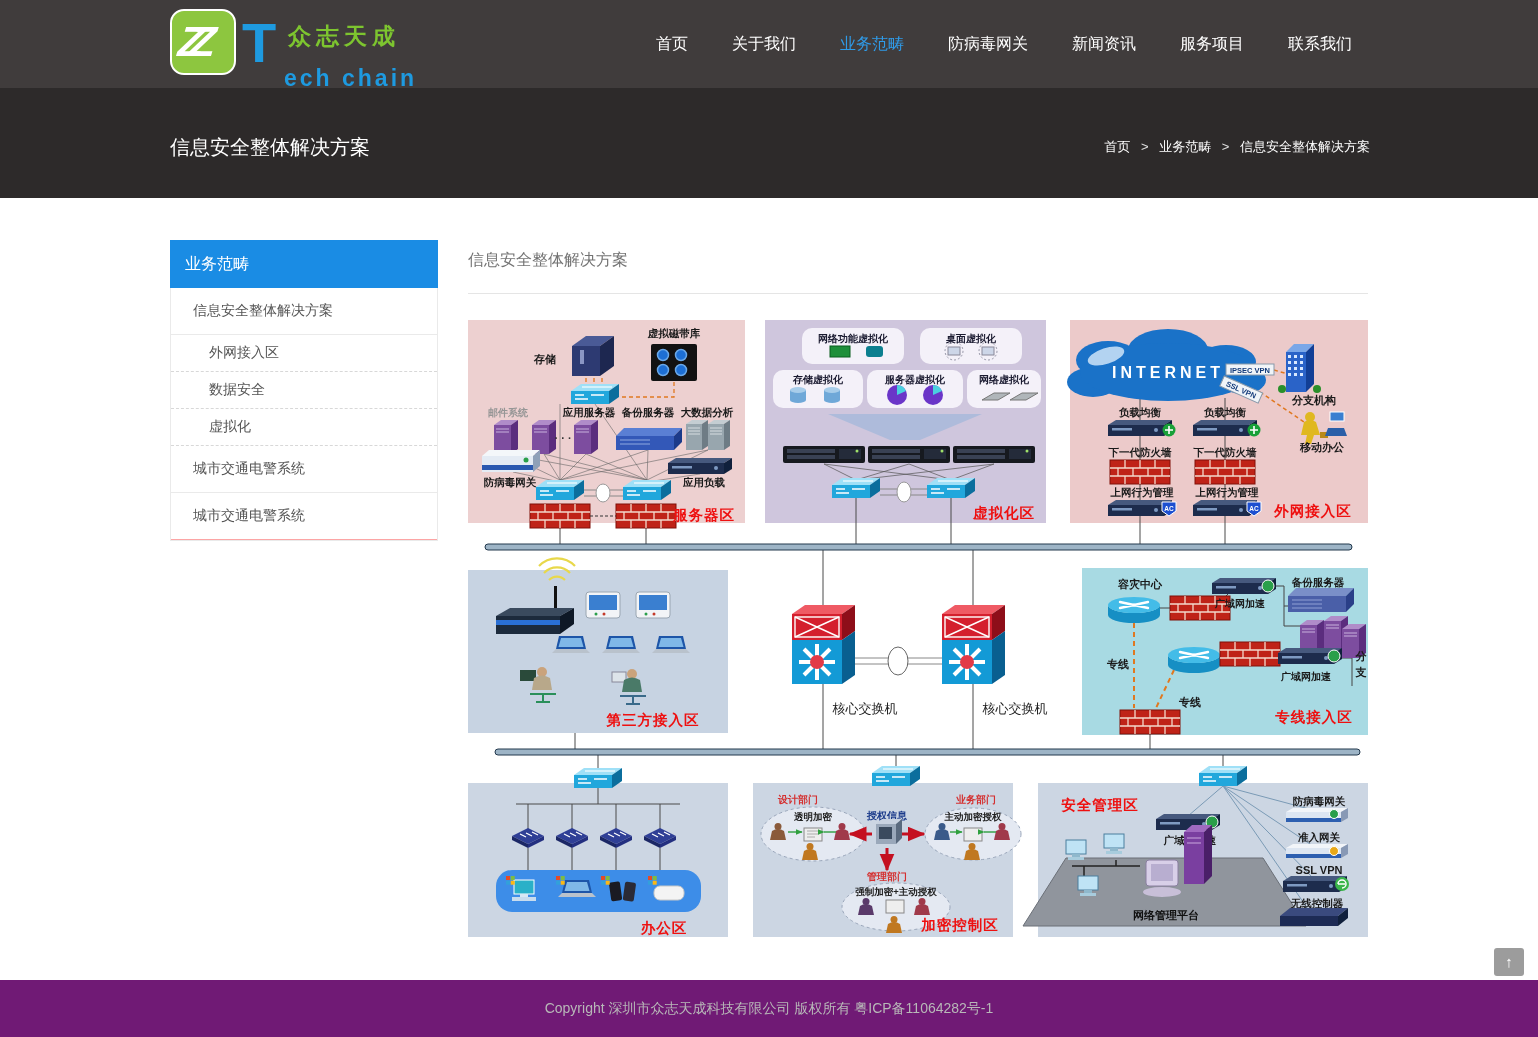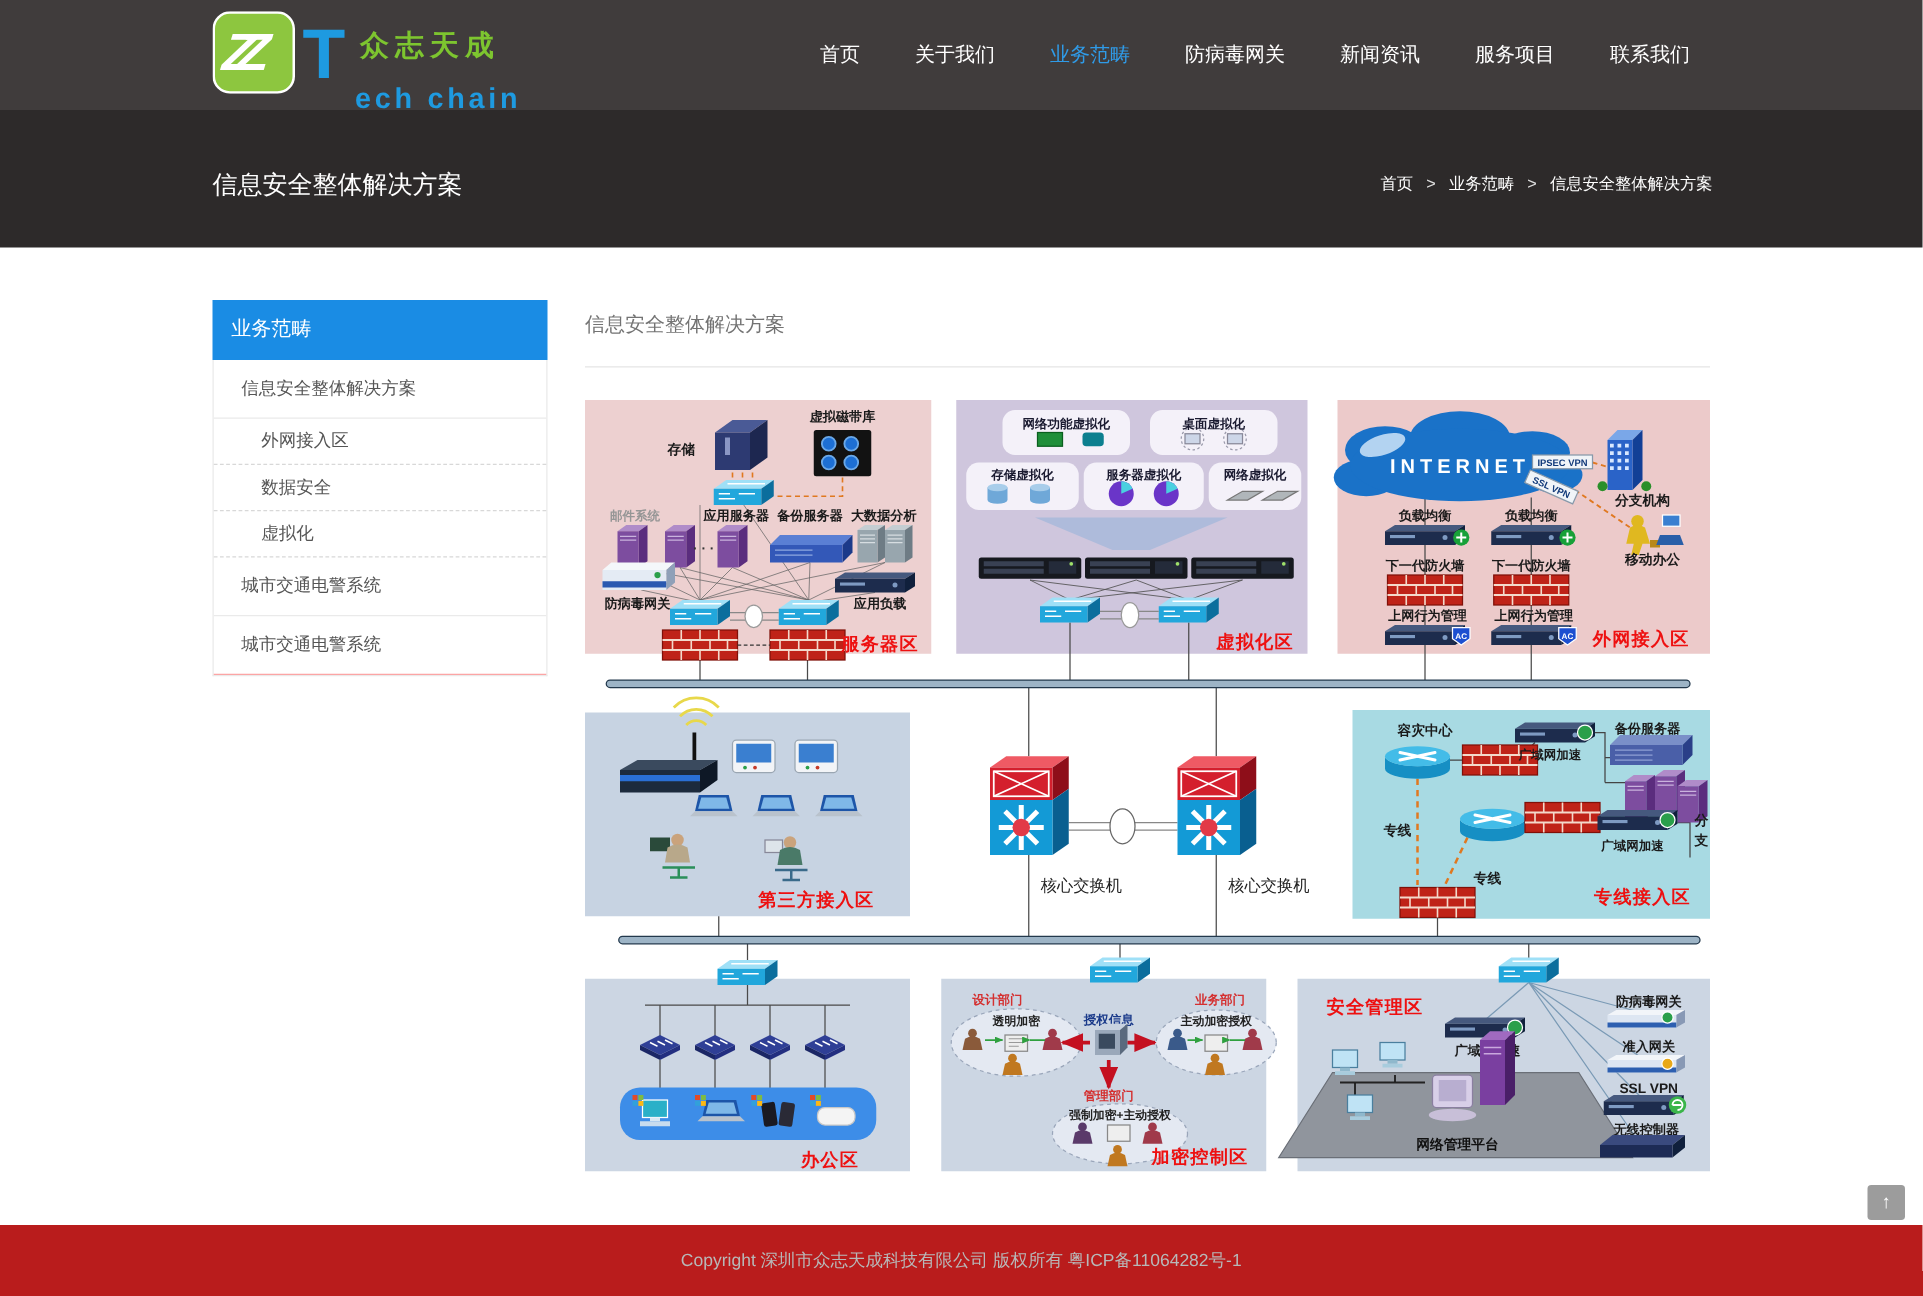--- a/index.html
+++ b/index.html
@@ -23,21 +23,21 @@
 .sidebar{position:absolute;left:170px;top:240px;width:268px}
 .side-head{height:48px;background:#1a8ce4;color:#fff;font-size:16px;line-height:48px;padding-left:15px}
 .side-list{list-style:none;border:1px solid #eaeaea;border-top:none}
 .side-list li{font-size:14px;color:#555;cursor:pointer;border-bottom:1px solid #eaeaea;padding:14px 0 14px 22px}
 .side-list li.sub{padding:9px 0 9px 38px;border-bottom:1px dashed #d8d8d8}
 .side-list li:last-child{border-bottom:1px solid #fca5a5}
 .content-head{position:absolute;left:468px;top:250px;width:900px}
 .content-head h2{font-size:16px;color:#737373;font-weight:normal}
 .content-head .rule{margin-top:22px;border-bottom:1px solid #e5e5e5}
 .diagram{position:absolute;left:468px;top:320px;width:900px;height:618px}
-.footer{position:absolute;left:0;top:980px;width:1538px;height:57px;background:#b91c1c;color:#b8b8b8;font-size:14px;display:flex;align-items:center;justify-content:center}
+.footer{position:absolute;left:0;top:980px;width:1538px;height:57px;background:#701a75;color:#b8b8b8;font-size:14px;display:flex;align-items:center;justify-content:center}
 .backtop{position:absolute;left:1494px;top:948px;width:30px;height:28px;background:#9c9c9c;border:none;border-radius:3px;color:#fff;font-size:15px;font-weight:bold;cursor:pointer;line-height:26px;text-align:center}
 svg text{font-family:"Liberation Sans","DejaVu Sans",sans-serif}
 </style>
 </head>
 <body>
 
 <header class="topbar">
   <div class="logo">
     <svg class="logo-mark" viewBox="0 0 66 66">
       <rect x="1" y="1" width="64" height="64" rx="13" fill="#8dc63f" stroke="#fff" stroke-width="2"></rect>

